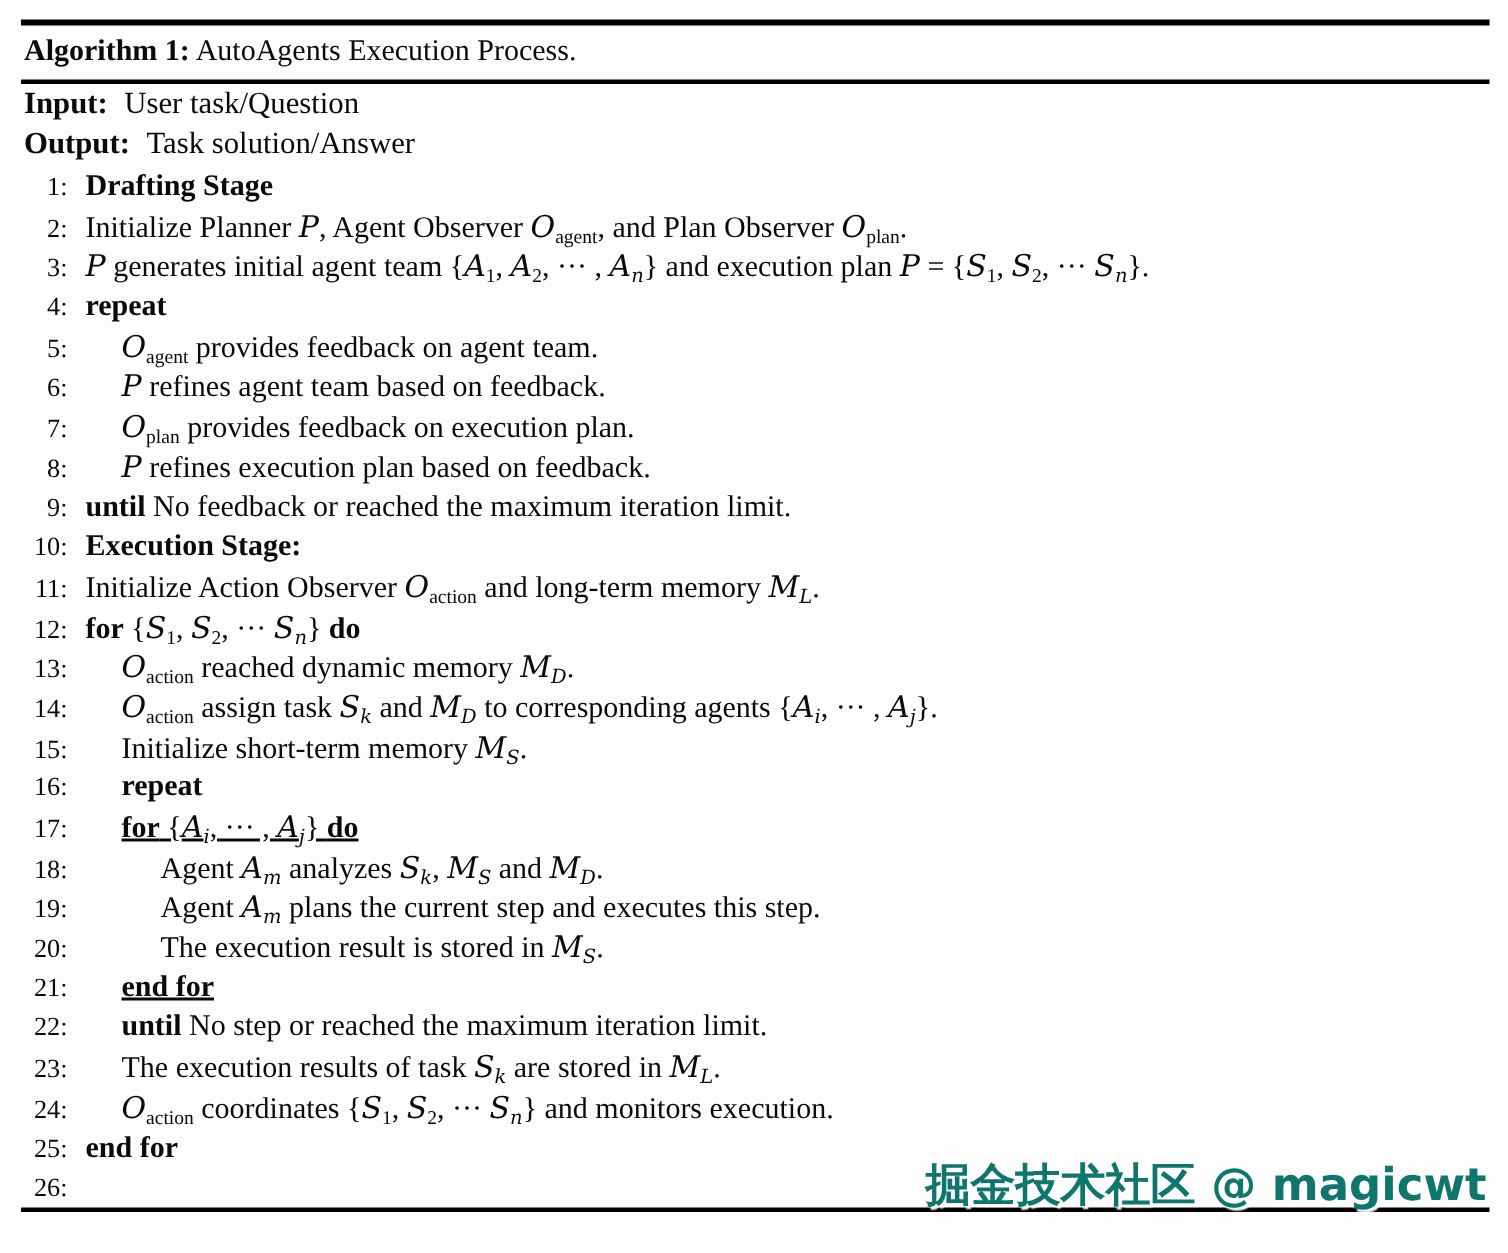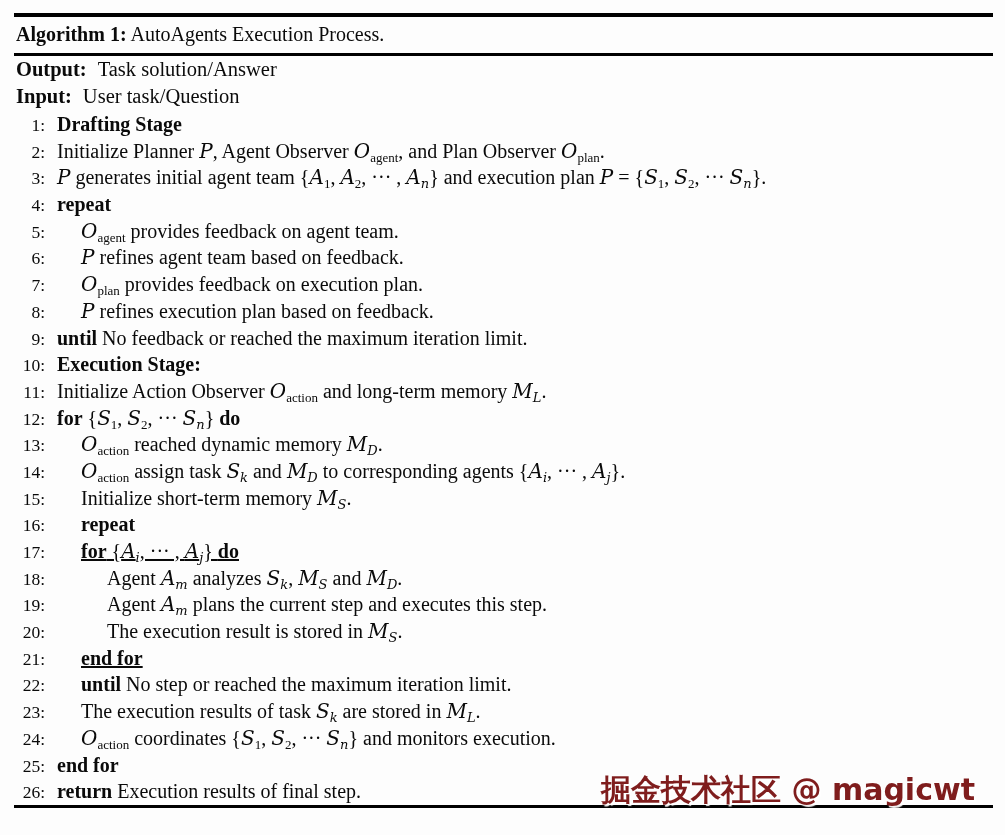--- a/index.html
+++ b/index.html
@@ -23,37 +23,37 @@
   .subi{font-size:13px;vertical-align:-4px;font-style:italic;font-family:"DejaVu Serif", serif;}
   .lines{padding-top:1px;}
   .line{display:flex;align-items:baseline;font-size:20px;line-height:26.7px;height:26.7px;white-space:pre;}
   .num{flex:none;width:31px;text-align:right;font-size:17.5px;}
   .content{display:inline;}
   .ind0{margin-left:12px;}
   .ind1{margin-left:36px;}
   .ind2{margin-left:36px;text-decoration:underline;}
   .ind3{margin-left:62px;}
   .watermark{
-    position:absolute;right:30px;top:770px;
+    position:absolute;right:14px;top:770px;
     font-family:"DejaVu Sans", sans-serif;
     font-size:30px;font-weight:bold;
-    color:#7f1d1d;
+    color:#0f766e;
     text-shadow:2px 2px 1px rgba(255,255,255,0.95), -1px -1px 1px rgba(255,255,255,0.5);
     z-index:5;white-space:nowrap;
   }
 </style>
 </head>
 <body>
 
 <div class="figure">
   <div class="rule rule-top"></div>
   <div class="header"><span class="b">Algorithm 1:</span><span> AutoAgents Execution Process.</span></div>
   <div class="rule rule-mid"></div>
+  <div class="io-line"><span class="b">Input:</span><span class="io-text">User task/Question</span></div>
   <div class="io-line"><span class="b">Output:</span><span class="io-text">Task solution/Answer</span></div>
-  <div class="io-line"><span class="b">Input:</span><span class="io-text">User task/Question</span></div>
   <div class="lines">
       <div class="line"><span class="num">1:</span><span class="content ind0"><span class="b">Drafting Stage</span></span></div>
       <div class="line"><span class="num">2:</span><span class="content ind0"><span>Initialize Planner </span><span class="c">P</span><span>, Agent Observer </span><span class="c">O</span><span class="sub">agent</span><span>, and Plan Observer </span><span class="c">O</span><span class="sub">plan</span><span>.</span></span></div>
       <div class="line"><span class="num">3:</span><span class="content ind0"><span class="c">P</span><span> generates initial agent team {</span><span class="c">A</span><span class="sub">1</span><span>, </span><span class="c">A</span><span class="sub">2</span><span>, ··· , </span><span class="c">A</span><span class="subi">n</span><span>} and execution plan </span><span class="i">P</span><span> = {</span><span class="c">S</span><span class="sub">1</span><span>, </span><span class="c">S</span><span class="sub">2</span><span>, ··· </span><span class="c">S</span><span class="subi">n</span><span>}.</span></span></div>
       <div class="line"><span class="num">4:</span><span class="content ind0"><span class="b">repeat</span></span></div>
       <div class="line"><span class="num">5:</span><span class="content ind1"><span class="c">O</span><span class="sub">agent</span><span> provides feedback on agent team.</span></span></div>
       <div class="line"><span class="num">6:</span><span class="content ind1"><span class="c">P</span><span> refines agent team based on feedback.</span></span></div>
       <div class="line"><span class="num">7:</span><span class="content ind1"><span class="c">O</span><span class="sub">plan</span><span> provides feedback on execution plan.</span></span></div>
       <div class="line"><span class="num">8:</span><span class="content ind1"><span class="i">P</span><span> refines execution plan based on feedback.</span></span></div>
       <div class="line"><span class="num">9:</span><span class="content ind0"><span class="b">until</span><span> No feedback or reached the maximum iteration limit.</span></span></div>
@@ -66,18 +66,18 @@
       <div class="line"><span class="num">16:</span><span class="content ind1"><span class="b">repeat</span></span></div>
       <div class="line"><span class="num">17:</span><span class="content ind2"><span class="b">for</span><span> {</span><span class="c">A</span><span class="subi">i</span><span>, ··· , </span><span class="c">A</span><span class="subi">j</span><span>} </span><span class="b">do</span></span></div>
       <div class="line"><span class="num">18:</span><span class="content ind3"><span>Agent </span><span class="c">A</span><span class="subi">m</span><span> analyzes </span><span class="c">S</span><span class="subi">k</span><span>, </span><span class="i">M</span><span class="subi">S</span><span> and </span><span class="i">M</span><span class="subi">D</span><span>.</span></span></div>
       <div class="line"><span class="num">19:</span><span class="content ind3"><span>Agent </span><span class="c">A</span><span class="subi">m</span><span> plans the current step and executes this step.</span></span></div>
       <div class="line"><span class="num">20:</span><span class="content ind3"><span>The execution result is stored in </span><span class="i">M</span><span class="subi">S</span><span>.</span></span></div>
       <div class="line"><span class="num">21:</span><span class="content ind2"><span class="b">end for</span></span></div>
       <div class="line"><span class="num">22:</span><span class="content ind1"><span class="b">until</span><span> No step or reached the maximum iteration limit.</span></span></div>
       <div class="line"><span class="num">23:</span><span class="content ind1"><span>The execution results of task </span><span class="c">S</span><span class="subi">k</span><span> are stored in </span><span class="i">M</span><span class="subi">L</span><span>.</span></span></div>
       <div class="line"><span class="num">24:</span><span class="content ind1"><span class="c">O</span><span class="sub">action</span><span> coordinates {</span><span class="c">S</span><span class="sub">1</span><span>, </span><span class="c">S</span><span class="sub">2</span><span>, ··· </span><span class="c">S</span><span class="subi">n</span><span>} and monitors execution.</span></span></div>
       <div class="line"><span class="num">25:</span><span class="content ind0"><span class="b">end for</span></span></div>
-      <div class="line"><span class="num">26:</span><span class="content ind0"><span class="b">return</span><span> Execution results of final step.</span></span></div>
+      <div class="line"><span class="num">26:</span></div>
     </div>
   <div class="rule rule-bot"></div>
 </div>
 
 <div class="watermark">掘金技术社区 @ magicwt</div>
 
 </body></html>

